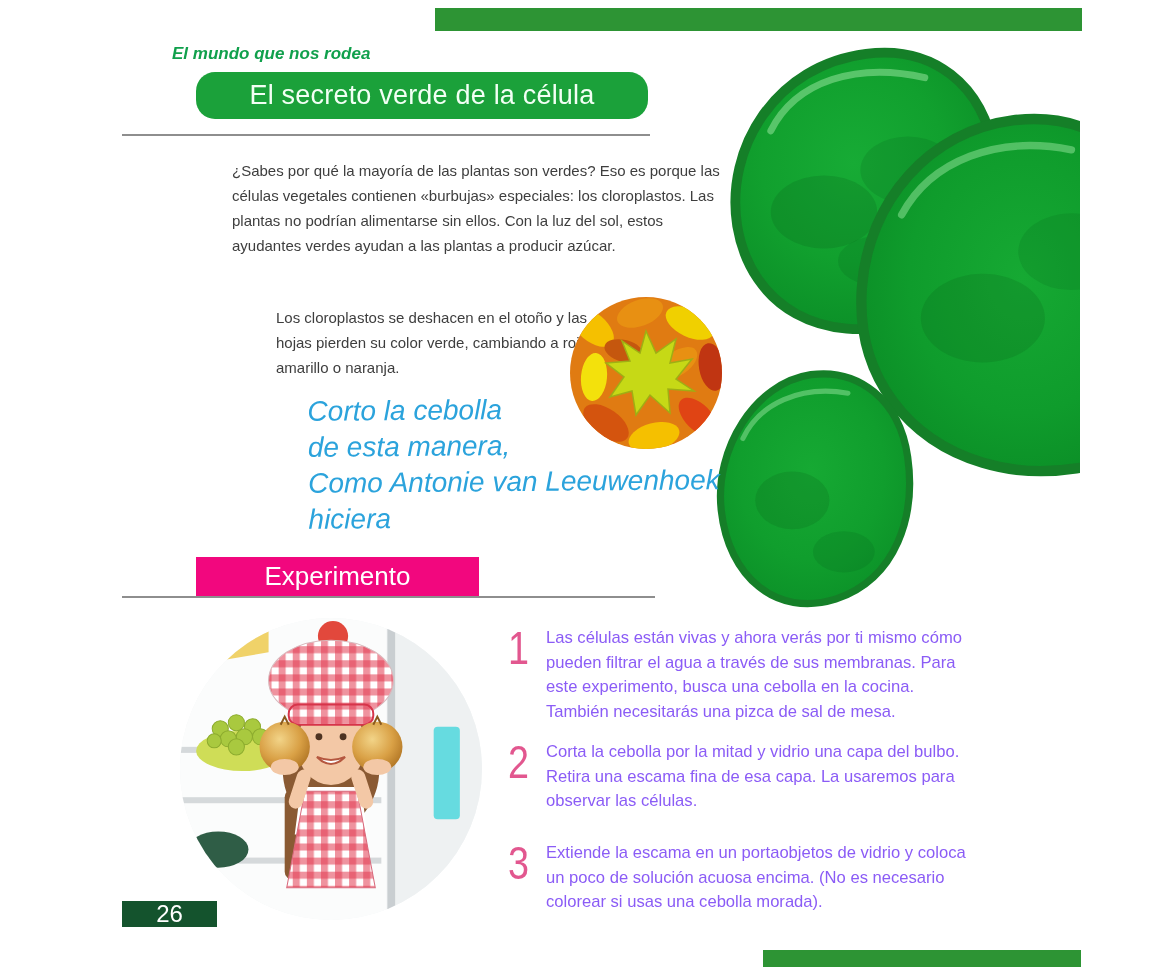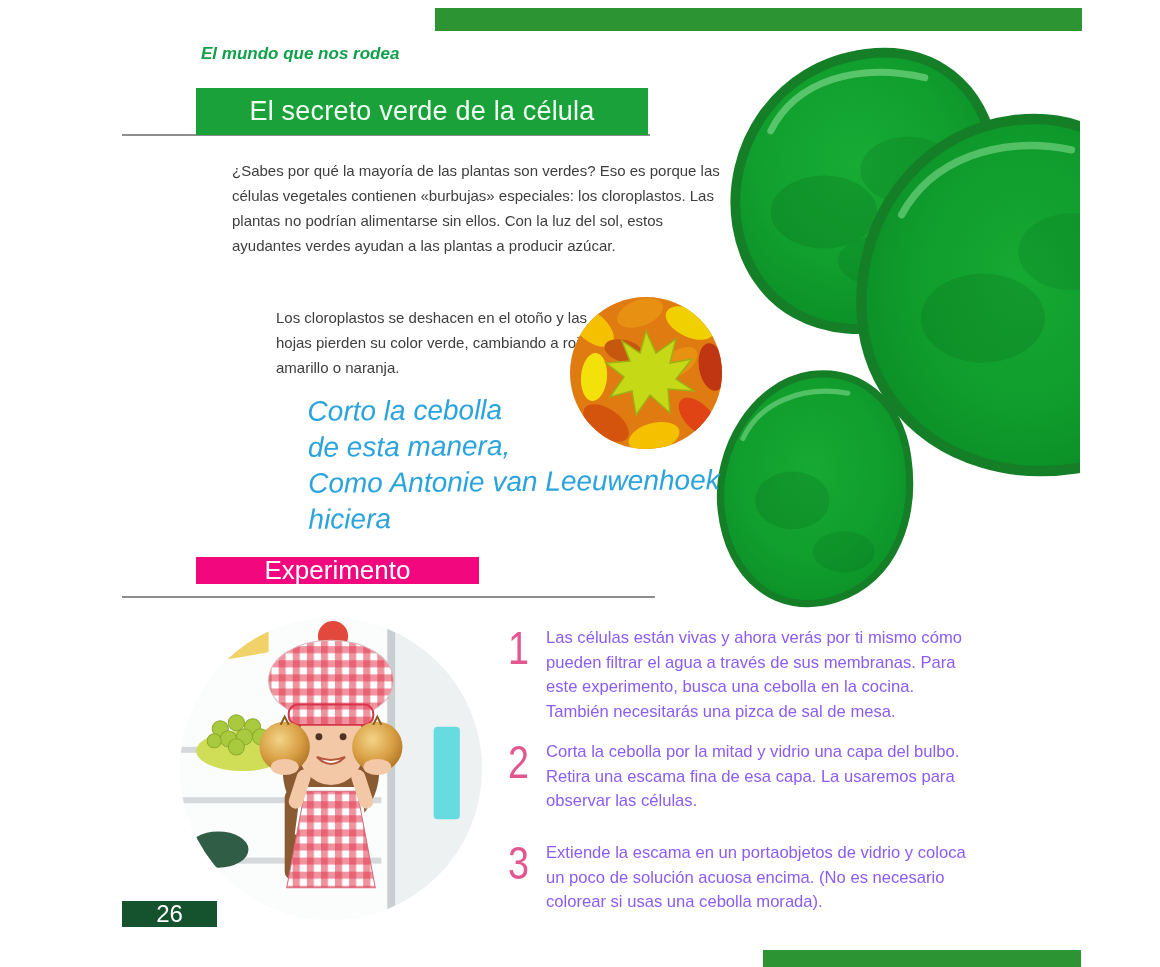--- a/index.html
+++ b/index.html
@@ -3,39 +3,39 @@
 <meta charset="utf-8">
 <style>
   html,body{margin:0;padding:0;background:#ffffff;}
   .page{position:relative;width:1160px;height:967px;background:#ffffff;overflow:hidden;
         font-family:"Liberation Sans","DejaVu Sans",sans-serif;color:#3e3e3e;}
 
   .bar{position:absolute;background:#2d9434;}
   .bar.top{left:435px;top:8px;width:647px;height:23px;}
   .bar.bottom{left:763px;top:950px;width:318px;height:17px;}
 
-  .series-title{position:absolute;left:201px;top:44px;font-size:17px;font-style:italic;
+  .series-title{position:absolute;left:172px;top:44px;font-size:17px;font-style:italic;
         font-weight:bold;color:#10a04c;}
 
-  .title-banner{position:absolute;left:196px;top:88px;width:452px;height:47px;background:#1ba13a;
-        display:flex;align-items:center;justify-content:center;z-index:3;}
+  .title-banner{position:absolute;left:196px;top:72px;width:452px;height:47px;background:#1ba13a;
+        display:flex;align-items:center;justify-content:center;z-index:3;border-radius:19px;}
   .title-banner span{color:#f2fff4;font-size:27px;letter-spacing:.2px;}
 
   .rule{position:absolute;height:2px;background:#8e8e8e;z-index:2;}
   .rule.top-rule{left:122px;top:134px;width:528px;}
   .rule.exp-rule{left:122px;top:596px;width:533px;}
 
   .para{position:absolute;font-size:15px;line-height:25px;color:#3e3e3e;margin:0;}
   .para.p1{left:232px;top:158px;width:492px;}
   .para.p2{left:232px;top:305px;width:332px;margin-left:44px;}
 
   .handwriting{position:absolute;left:308px;top:392px;z-index:3;color:#2ba3dc;
         font-size:28px;font-style:italic;line-height:36px;transform:rotate(-.5deg);}
 
-  .exp-banner{position:absolute;left:196px;top:557px;width:283px;height:27px;background:#f2077e;
+  .exp-banner{position:absolute;left:196px;top:557px;width:283px;height:39px;background:#f2077e;
         display:flex;align-items:center;justify-content:center;z-index:3;}
   .exp-banner span{color:#ffffff;font-size:26px;}
 
   .cells{position:absolute;left:0;top:0;width:1080px;height:967px;overflow:hidden;z-index:1;}
   .cell{position:absolute;}
   .cell.c1{left:726px;top:42px;width:280px;height:298px;}
   .cell.c2{left:850px;top:110px;width:310px;height:372px;}
   .cell.c3{left:712px;top:366px;width:206px;height:248px;}
 
   .leaves-circle{position:absolute;left:570px;top:297px;width:152px;height:152px;z-index:2;}

